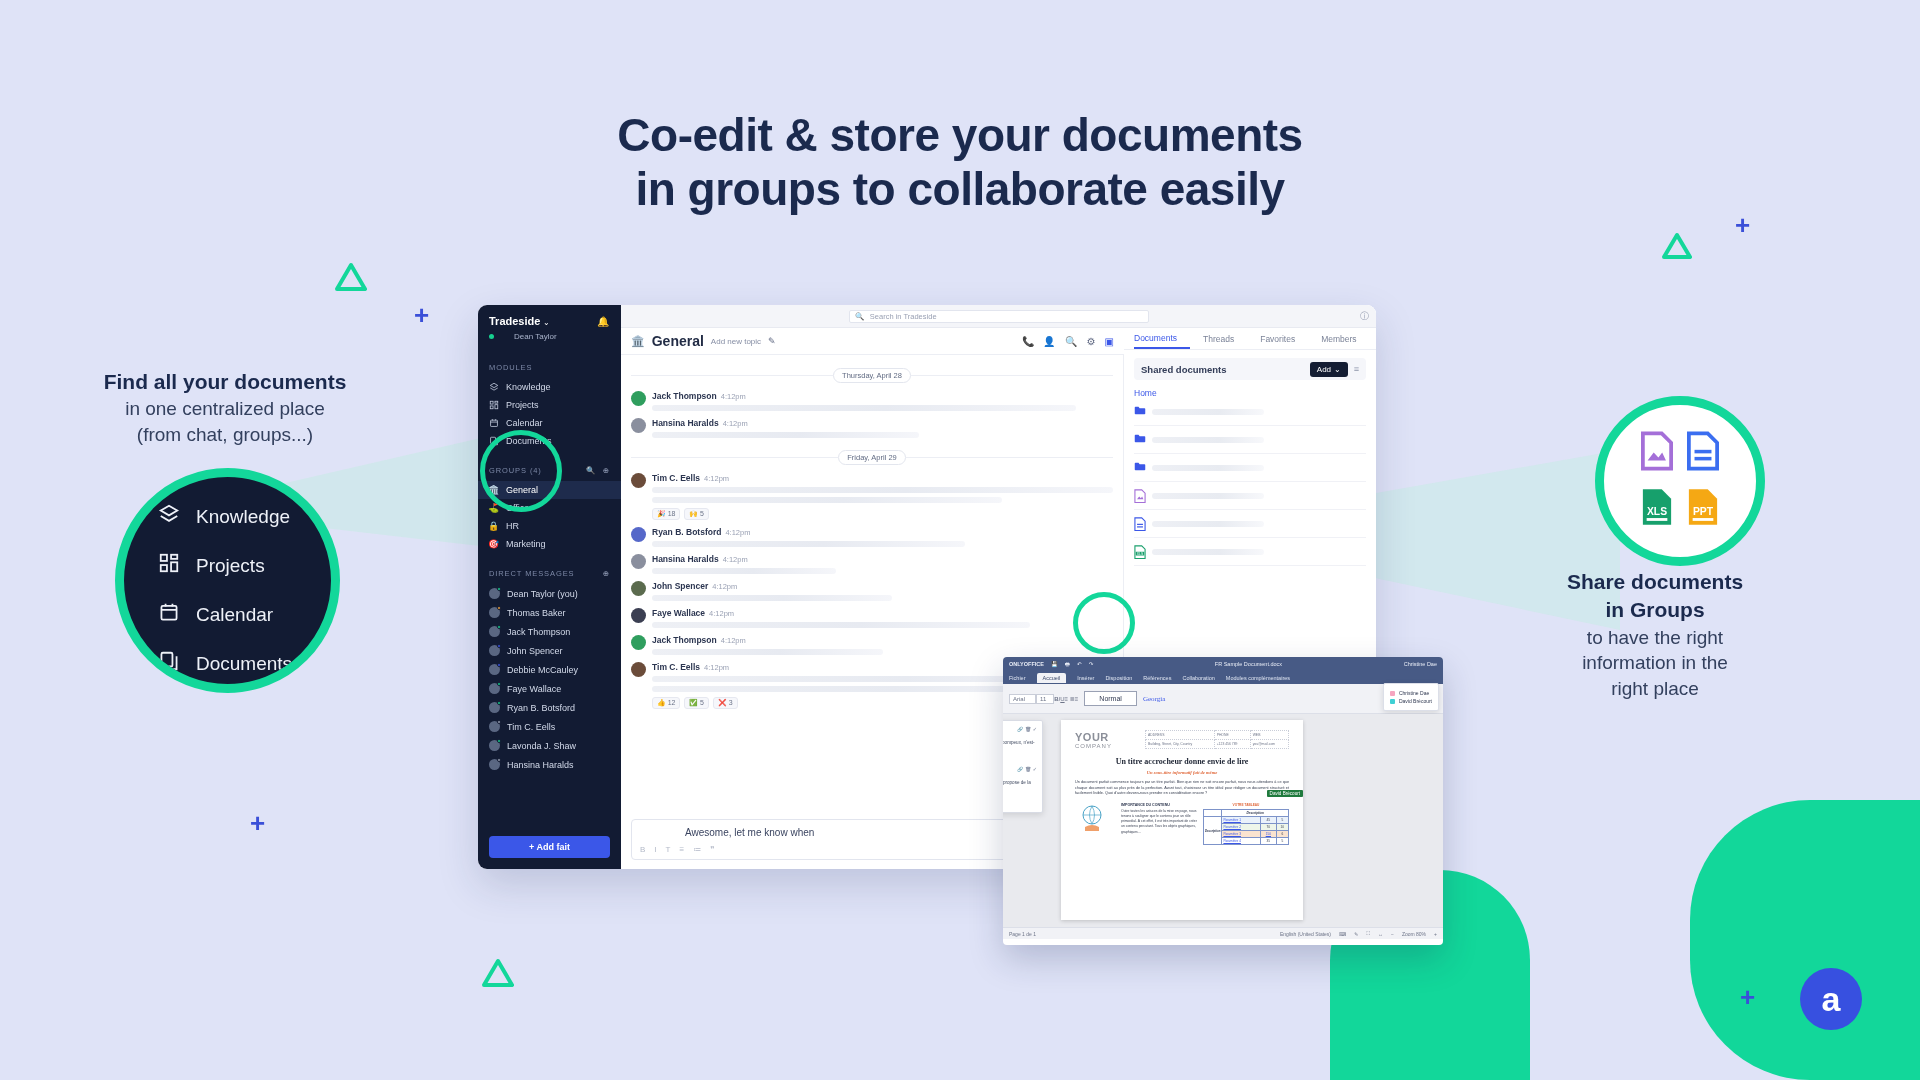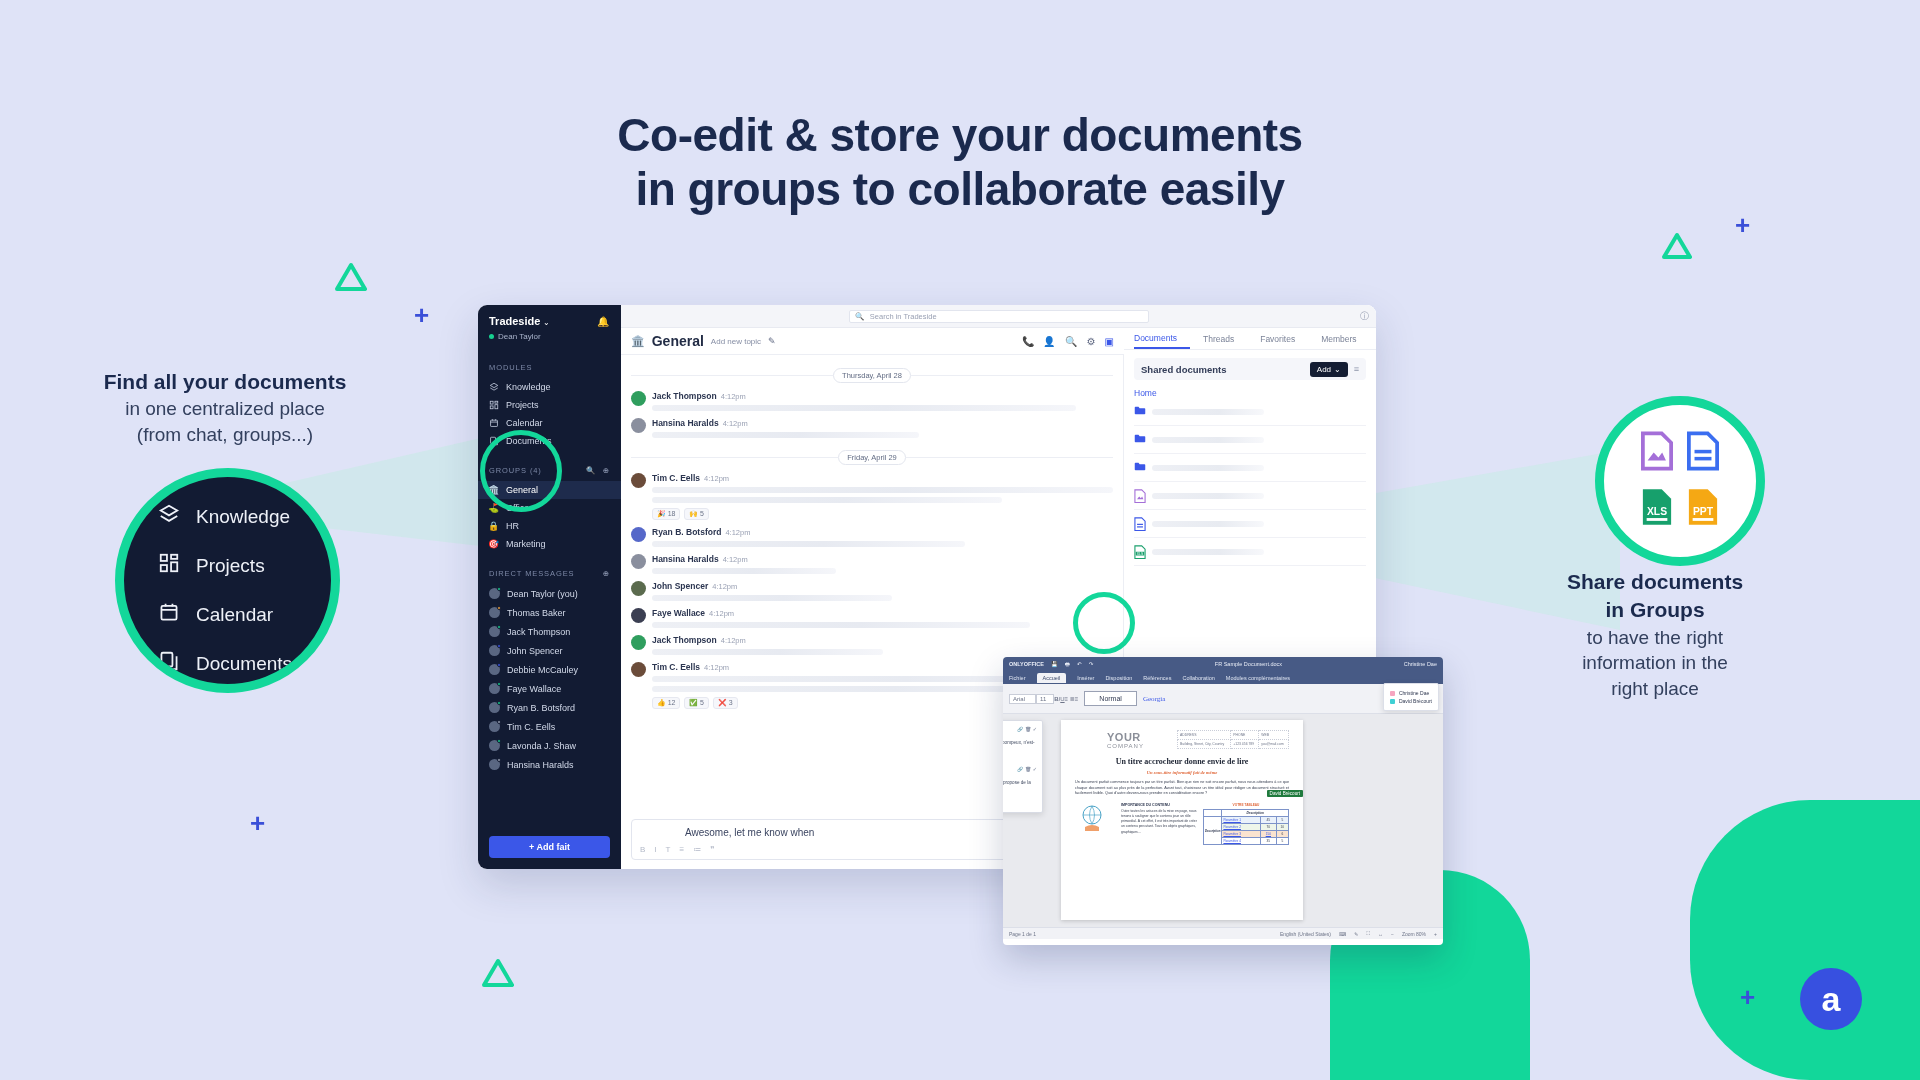--- a/index.html
+++ b/index.html
@@ -43,21 +43,21 @@
     background:#fff;border-radius:9px;overflow:hidden;z-index:4;
     box-shadow:0 16px 40px rgba(30,40,90,.17);display:flex;
     font-size:9px;}
 
   
   .sb{width:143px;background:#121b33;color:#c8d0e2;flex:0 0 143px;
     display:flex;flex-direction:column;position:relative;}
   .sb-top{padding:10px 11px 6px 11px;}
   .sb-org{display:flex;align-items:center;justify-content:space-between;}
   .sb-org-name{color:#fff;font-size:11px;font-weight:700;}
-  .sb-user{display:flex;align-items:center;gap:4px;margin-top:5px;font-size:8px;color:#aab4cc;}
+  .sb-user{display:flex;align-items:center;gap:20px;margin-top:5px;font-size:8px;color:#aab4cc;}
   .dot{width:5px;height:5px;border-radius:50%;background:#16d08f;display:inline-block;}
   .sb-sec{font-size:7.5px;letter-spacing:.9px;color:#7c88a6;margin:16px 11px 6px 11px;
     display:flex;align-items:center;justify-content:space-between;}
   .sb-sec .acts{display:flex;gap:6px;color:#9aa5bf;}
   .sb-row{display:flex;align-items:center;gap:7px;padding:4px 11px;font-size:9px;color:#d3daea;}
   .sb-row.active{background:#1e2b4c;color:#fff;}
   .sb-ico{width:10px;height:10px;flex:0 0 10px;display:flex;align-items:center;justify-content:center;}
   .av{width:11px;height:11px;border-radius:50%;flex:0 0 11px;position:relative;
     background:#5a6782;}
   .av i{position:absolute;right:-1px;top:-1px;width:4px;height:4px;border-radius:50%;
@@ -705,21 +705,21 @@
 
           <span style="margin-left:auto;color:#9098ab;">🔗 🗑 ✓</span>
         </div>
         <div class="cmt-d">1/14/2020 3:52 pm</div>
         <div class="cmt-t">Oui, je suis d'accord. Je propose de la simplifier.</div>
         <div class="cmt-r">Ajouter Réponse</div>
       </div>
     </div>
 
     <div class="page">
-      <div style="display:flex;align-items:center;gap:10px;margin-left:32px;">
+      <div style="display:flex;align-items:center;gap:10px;">
         <div style="flex:0 0 60px;">
           <div style="font-size:11px;font-weight:700;color:#8b8f99;letter-spacing:.5px;">YOUR</div>
           <div style="font-size:6px;color:#8b8f99;letter-spacing:1px;">COMPANY</div>
         </div>
         <table style="flex:1 1 auto;border-collapse:collapse;font-size:3.4px;color:#6d7488;width:150px;">
           <tbody>
               <tr>
             <td style="border:.4px dotted #c9cdd8;padding:2px;">ADDRESS</td>
             <td style="border:.4px dotted #c9cdd8;padding:2px;">PHONE</td>
             <td style="border:.4px dotted #c9cdd8;padding:2px;">WEB</td>

